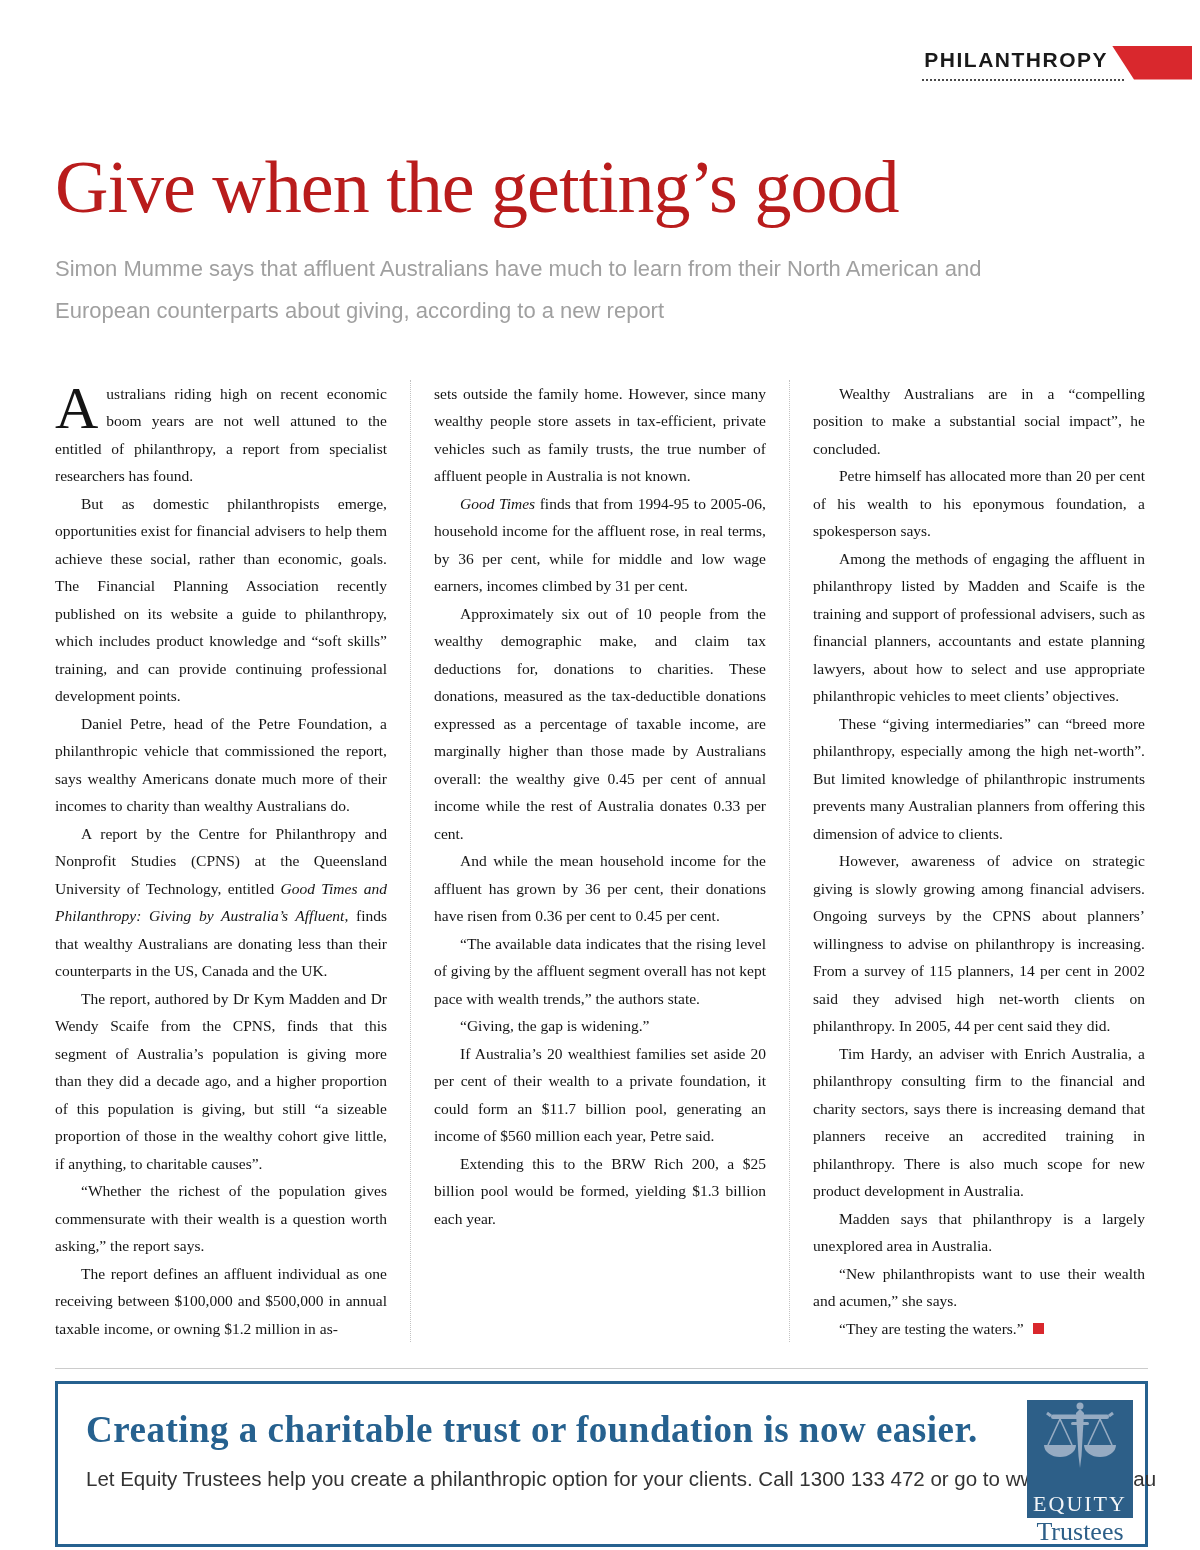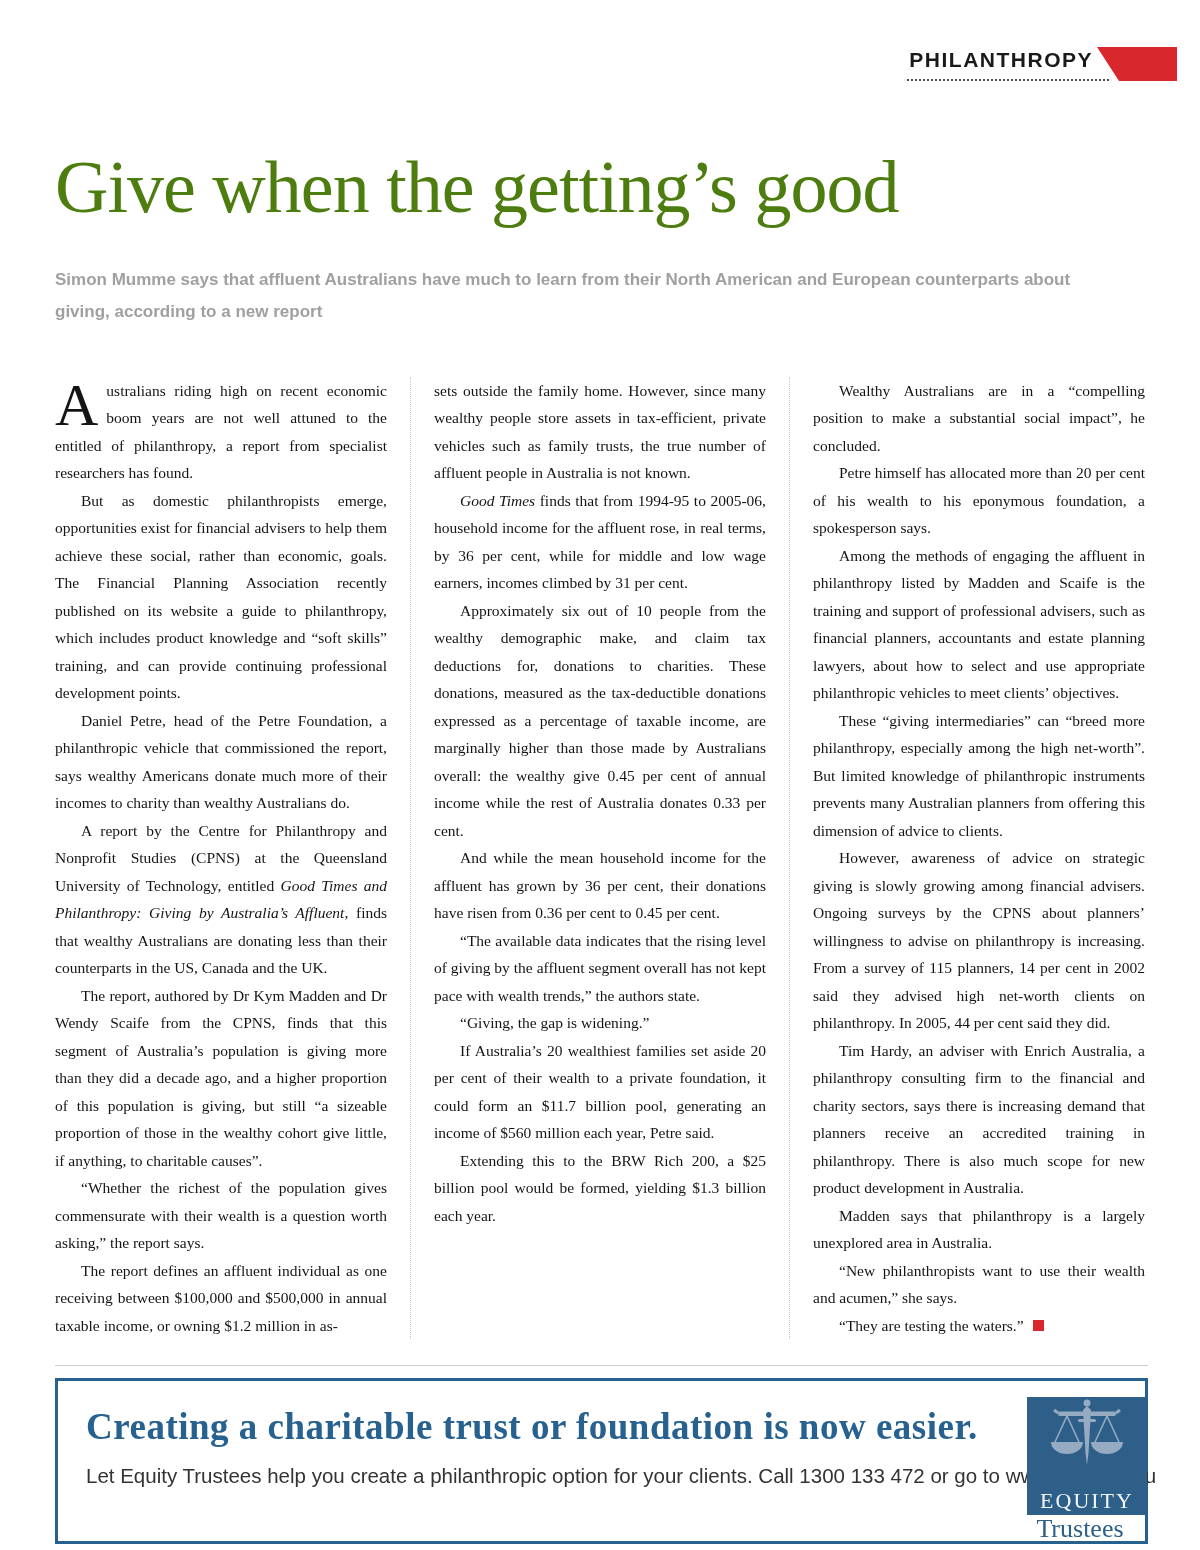--- a/index.html
+++ b/index.html
@@ -4,46 +4,46 @@
 <style>
   * { margin:0; padding:0; box-sizing:border-box; }
   html,body { background:#ffffff; }
   body {
     width:1200px; min-height:1550px; position:relative;
     font-family:"Liberation Serif", serif; color:#141414;
   }
 
   
   .masthead {
-    position:absolute; top:44px; right:23px;
-    display:flex; align-items:flex-end;
+    position:absolute; top:44px; right:8px;
+    display:flex; align-items:center;
   }
   .masthead-label {
     font-family:"Liberation Sans", sans-serif;
     font-weight:bold; font-size:21px; letter-spacing:1.5px;
     color:#1a1a1a; padding:4px 16px 7px 2px;
     border-bottom:2px dotted #4a4a4a;
   }
   .masthead-flag {
     width:80px; height:34px; background:#d9282d;
     margin-left:-12px;
     clip-path:polygon(0 0, 100% 0, 100% 100%, 22px 100%);
   }
 
   
   .article { padding:150px 55px 0 55px; }
   .headline {
     font-family:"Liberation Serif", serif; font-weight:normal;
     font-size:74px; line-height:1.0; letter-spacing:-1px;
-    color:#4d7c0f;
+    color:#b91c1c;
   }
   .standfirst {
-    margin-top:40px; max-width:1020px;
-    font-family:"Liberation Sans", sans-serif; font-weight:bold;
-    font-size:17px; line-height:1.9; color:#a0a0a0;
+    margin-top:24px; max-width:1020px;
+    font-family:"Liberation Sans", sans-serif; font-weight:normal;
+    font-size:22px; line-height:1.9; color:#a0a0a0;
   }
 
   .columns { display:flex; margin-top:48px; min-height:900px; }
   .col { flex:1 1 0; }
   .col + .col {
     border-left:1px dotted #c2c2c2;
     margin-left:23px; padding-left:23px;
   }
   .body-par {
     font-size:15.5px; line-height:27.5px; text-align:justify;
@@ -78,21 +78,21 @@
   .ad-body {
     margin-top:16px;
     font-family:"Liberation Sans", sans-serif;
     font-size:20.5px; color:#333333; white-space:nowrap;
   }
   .ad-logo {
     position:absolute; top:10px; right:12px; width:106px;
     text-align:center;
   }
   .logo-square {
-    background:#2d5f88; width:120px; height:118px;
+    background:#2d5f88; width:106px; height:118px;
     position:relative;
   }
   .logo-square svg { display:block; margin:6px auto 0 auto; }
   .logo-equity {
     position:absolute; left:0; right:0; bottom:1px;
     font-family:"Liberation Serif", serif;
     font-size:22px; letter-spacing:2px; color:#f2f5f8;
   }
   .logo-trustees {
     font-family:"Liberation Serif", serif;

